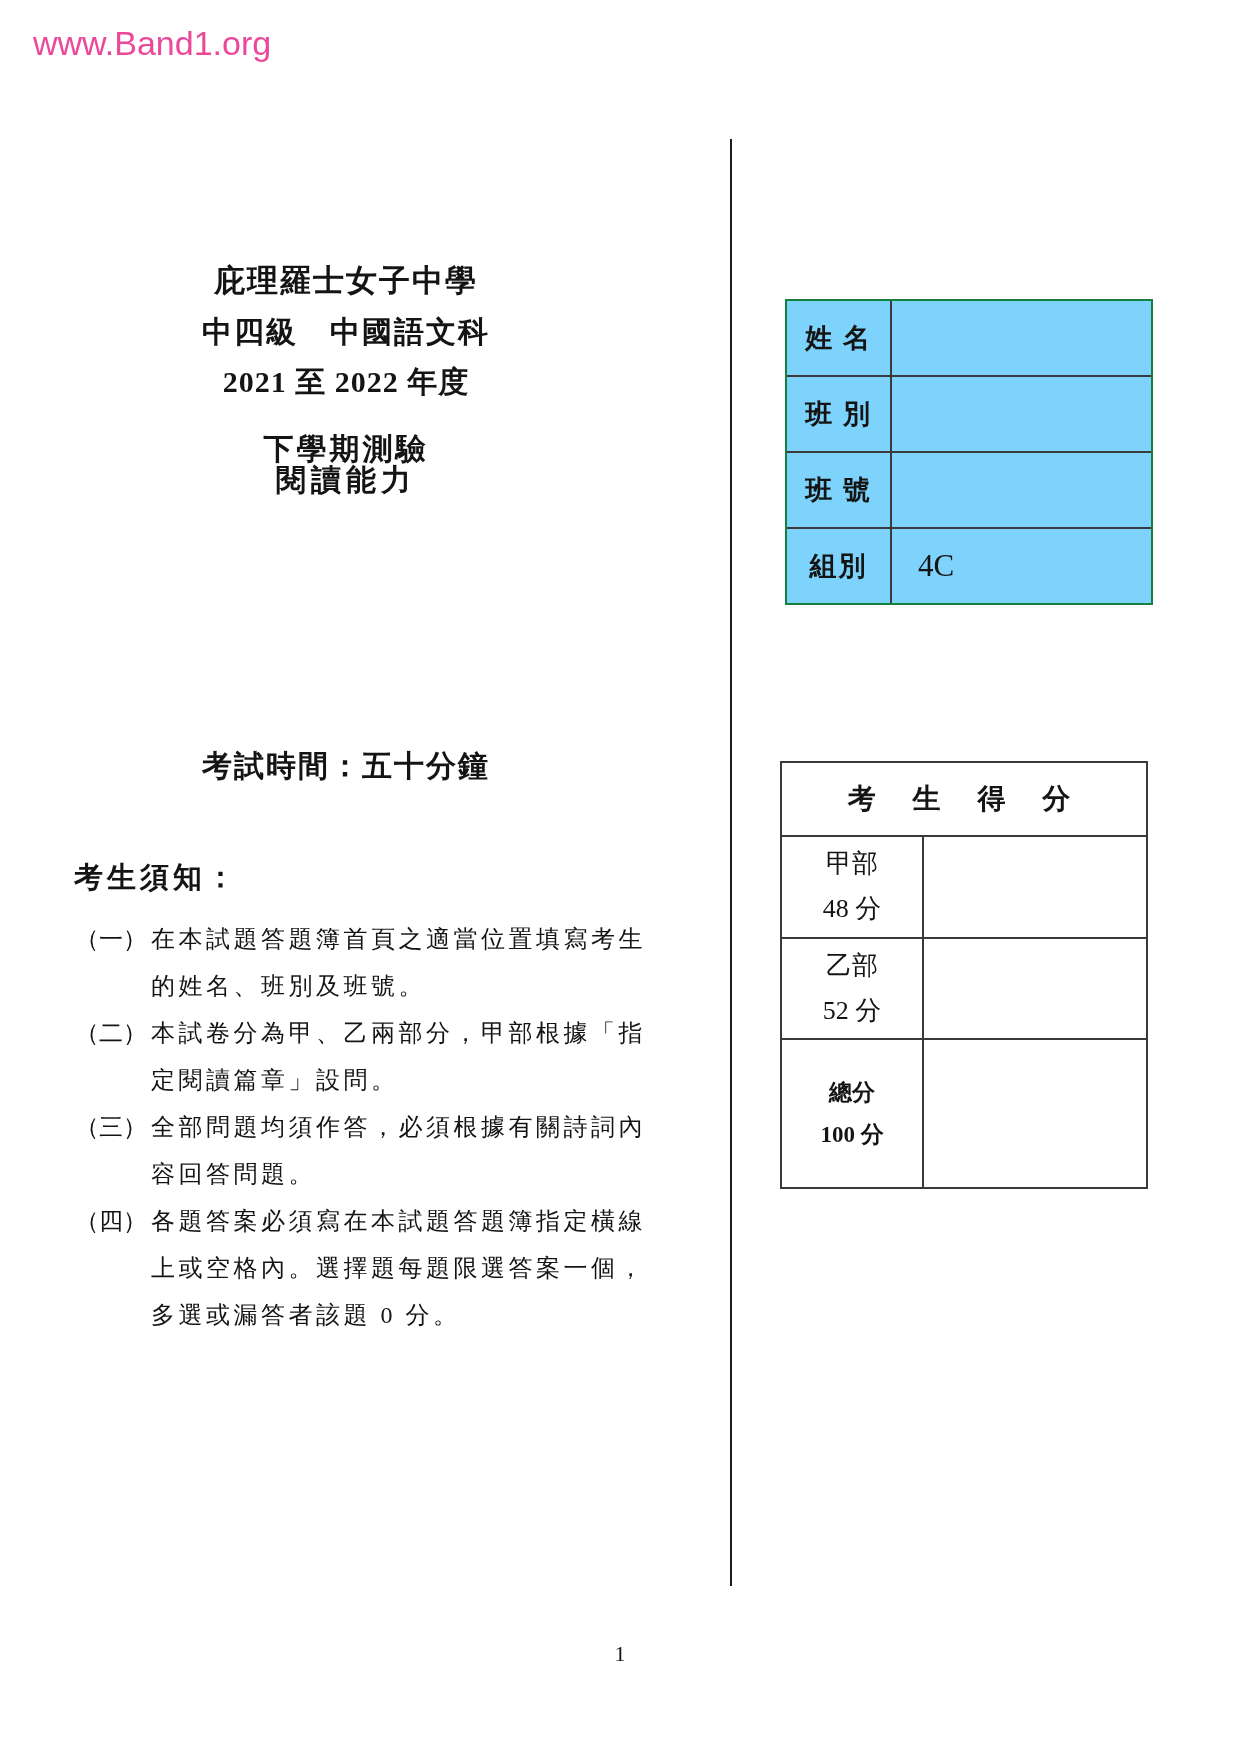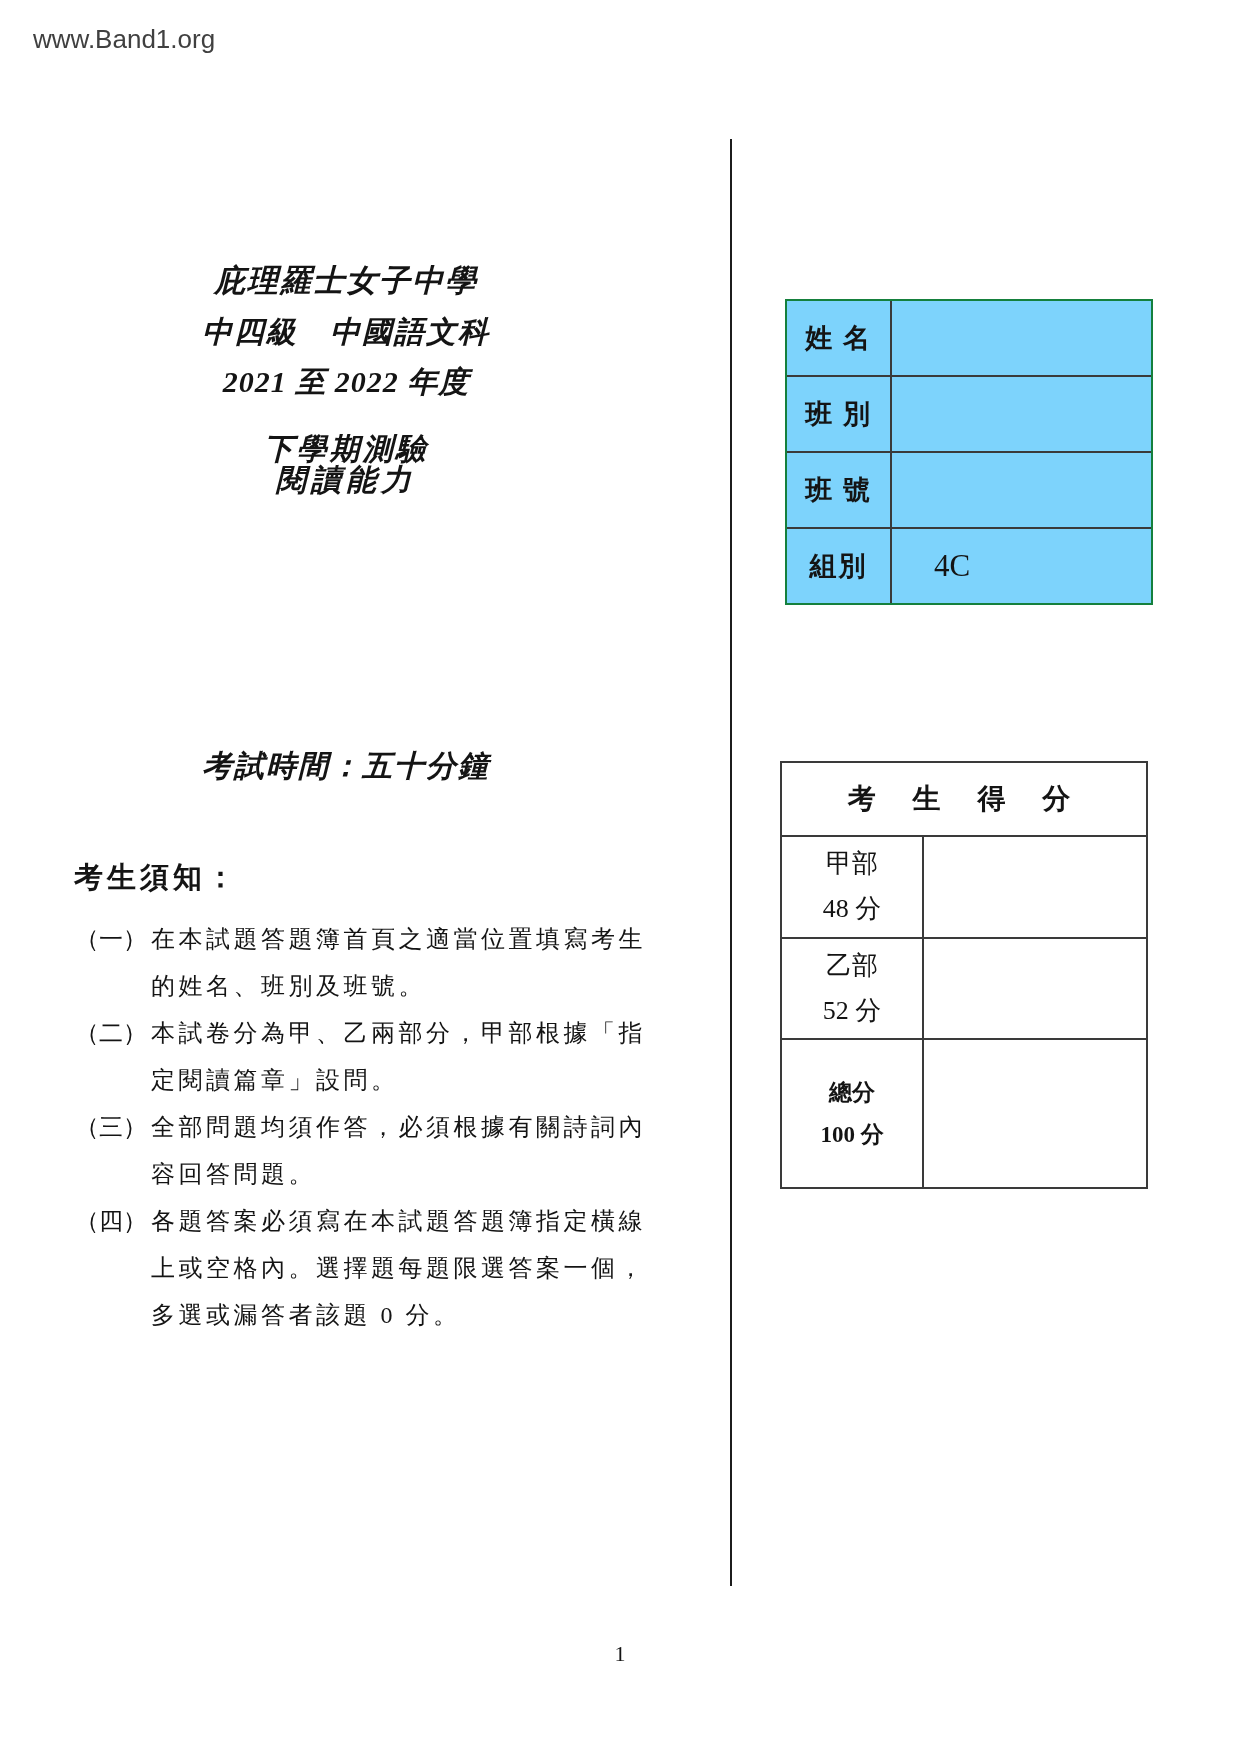--- a/index.html
+++ b/index.html
@@ -12,40 +12,39 @@
     overflow: hidden;
     color: #141414;
     font-family: "Liberation Serif", "DejaVu Serif", serif;
   }
 
   
   .watermark {
     position: absolute;
     left: 33px; top: 24px;
     font-family: "Liberation Sans", "DejaVu Sans", sans-serif;
-    font-size: 26px;
-    color: #404040;
+    font-size: 34px;
+    color: #ec4899;
   }
 
   
   .v-divider {
     position: absolute;
     left: 730px; top: 139px;
     width: 2px; height: 1447px;
     background: #1c1c1c;
   }
 
   
   .title-line {
     position: absolute;
     left: 0; width: 692px;
     text-align: center;
     font-weight: 700;
     white-space: nowrap;
-    font-style: italic;
   }
   .t-school   { top: 260px; font-size: 31px; letter-spacing: 2px; }
   .t-grade    { top: 312px; font-size: 30px; letter-spacing: 2px; }
   .t-year     { top: 362px; font-size: 30px; letter-spacing: 1px; }
   .t-term     { top: 414px; font-size: 30px; letter-spacing: 3px; margin-top: 15px; }
   .t-paper    { top: 460px; font-size: 30px; letter-spacing: 5px; }
   .t-marking  { top: 596px; font-size: 31px; letter-spacing: 8px; }
   .t-duration { top: 746px; font-size: 30px; letter-spacing: 2px; }
 
   
@@ -78,21 +77,21 @@
 
   
   .info-table {
     position: absolute;
     left: 785px; top: 299px;
     width: 364px;
     border: 2px solid #15803d;
     background: #7dd3fc;
   }
   .info-row { display: flex; height: 74px; border-bottom: 2px solid #3a3a3a; }
-  .info-row:last-child { border-bottom: none; gap: 16px; }
+  .info-row:last-child { border-bottom: none; }
   .info-label {
     width: 103px;
     border-right: 2px solid #3a3a3a;
     display: flex; align-items: center; justify-content: center;
     font-size: 27px; font-weight: 700;
     letter-spacing: 2px;
   }
   .info-value {
     flex: 1;
     display: flex; align-items: center;

